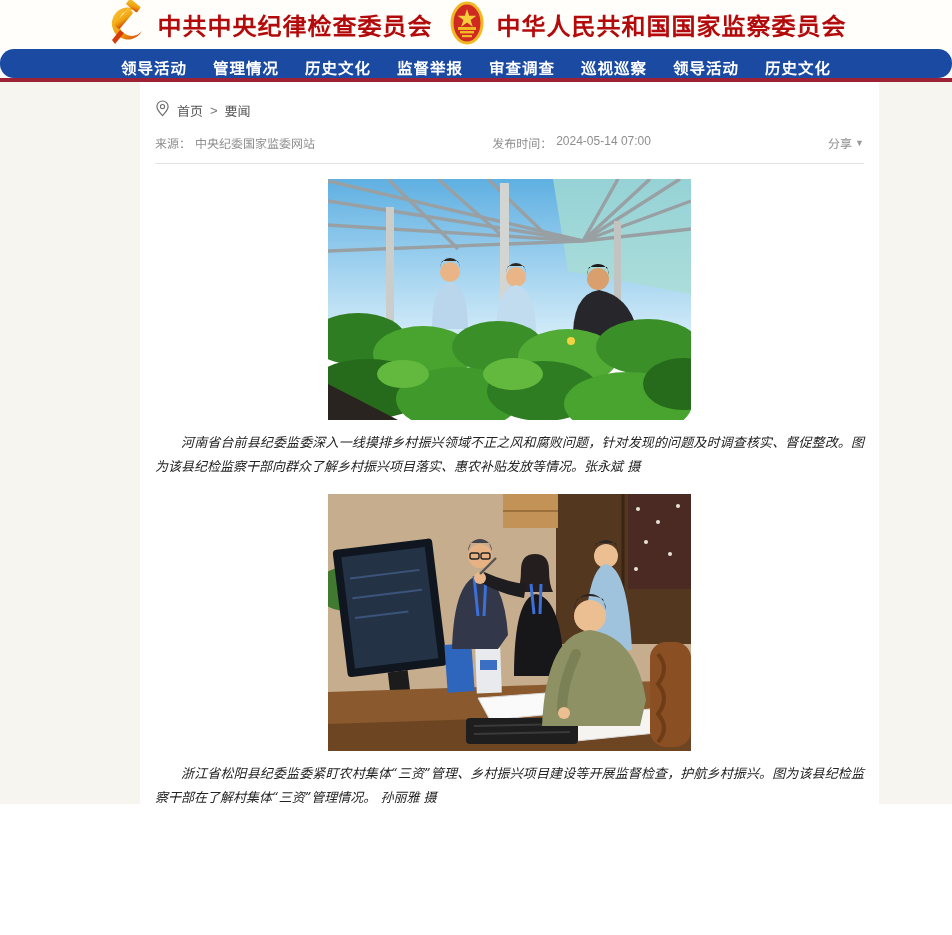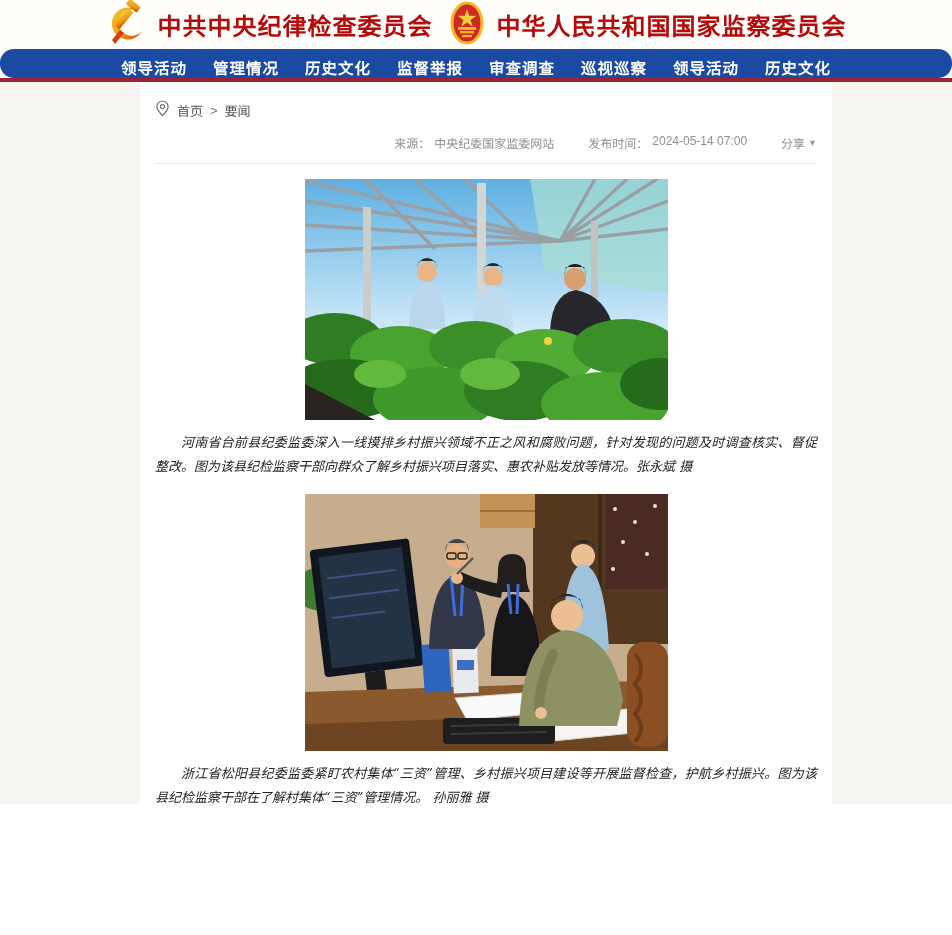--- a/index.html
+++ b/index.html
@@ -14,32 +14,32 @@
     font-size:24px; color:#b30b0b; letter-spacing:1px; }
 
   
   .main-nav { height:29px; background:#1a4aa2; display:flex; align-items:flex-end;
     justify-content:center; gap:26px;border-radius:14px; }
   .nav-item { color:#fff; font-family:"Liberation Serif", serif; font-weight:bold;
     font-size:15.5px; letter-spacing:1px; cursor:pointer; white-space:nowrap; }
   .red-line { height:4px; background:#9e2235; }
 
   
-  .page-bg { background:#f7f5f0; height:722px; padding:0 120px 0 140px; }
+  .page-bg { background:#f7f5f0; height:722px; padding:0 73px 0 140px; }
   .card { background:#fff; height:100%; padding:0 15px; overflow:hidden; }
 
   .breadcrumb { display:flex; align-items:center; gap:7px; padding-top:18px;
     font-size:13px; color:#555; }
   .breadcrumb .crumb { cursor:pointer; }
   .breadcrumb .sep { color:#777; }
 
   .article-title { margin-top:20px; text-align:center; font-size:18px;
     font-weight:bold; color:#2e4156; letter-spacing:0.5px; }
 
-  .meta-row { margin-top:14px; display:flex; justify-content:flex-end; gap:34px;
+  .meta-row { margin-top:14px; display:flex; justify-content:space-between; gap:34px;
     font-size:12px; color:#8e8e8e; align-items:center; }
   .meta-item { display:flex; gap:4px; }
   .share-btn { display:flex; align-items:center; gap:3px; cursor:pointer; color:#8e8e8e; }
   .caret { font-size:9px; color:#9a9a9a; }
 
   .divider { border:none; border-top:1px solid #e4e4e4; margin-top:12px; }
 
   .byline { text-align:center; margin:13px 0 0; font-family:"DejaVu Serif", serif;
     font-style:italic; font-size:13px; color:#222; }
 

